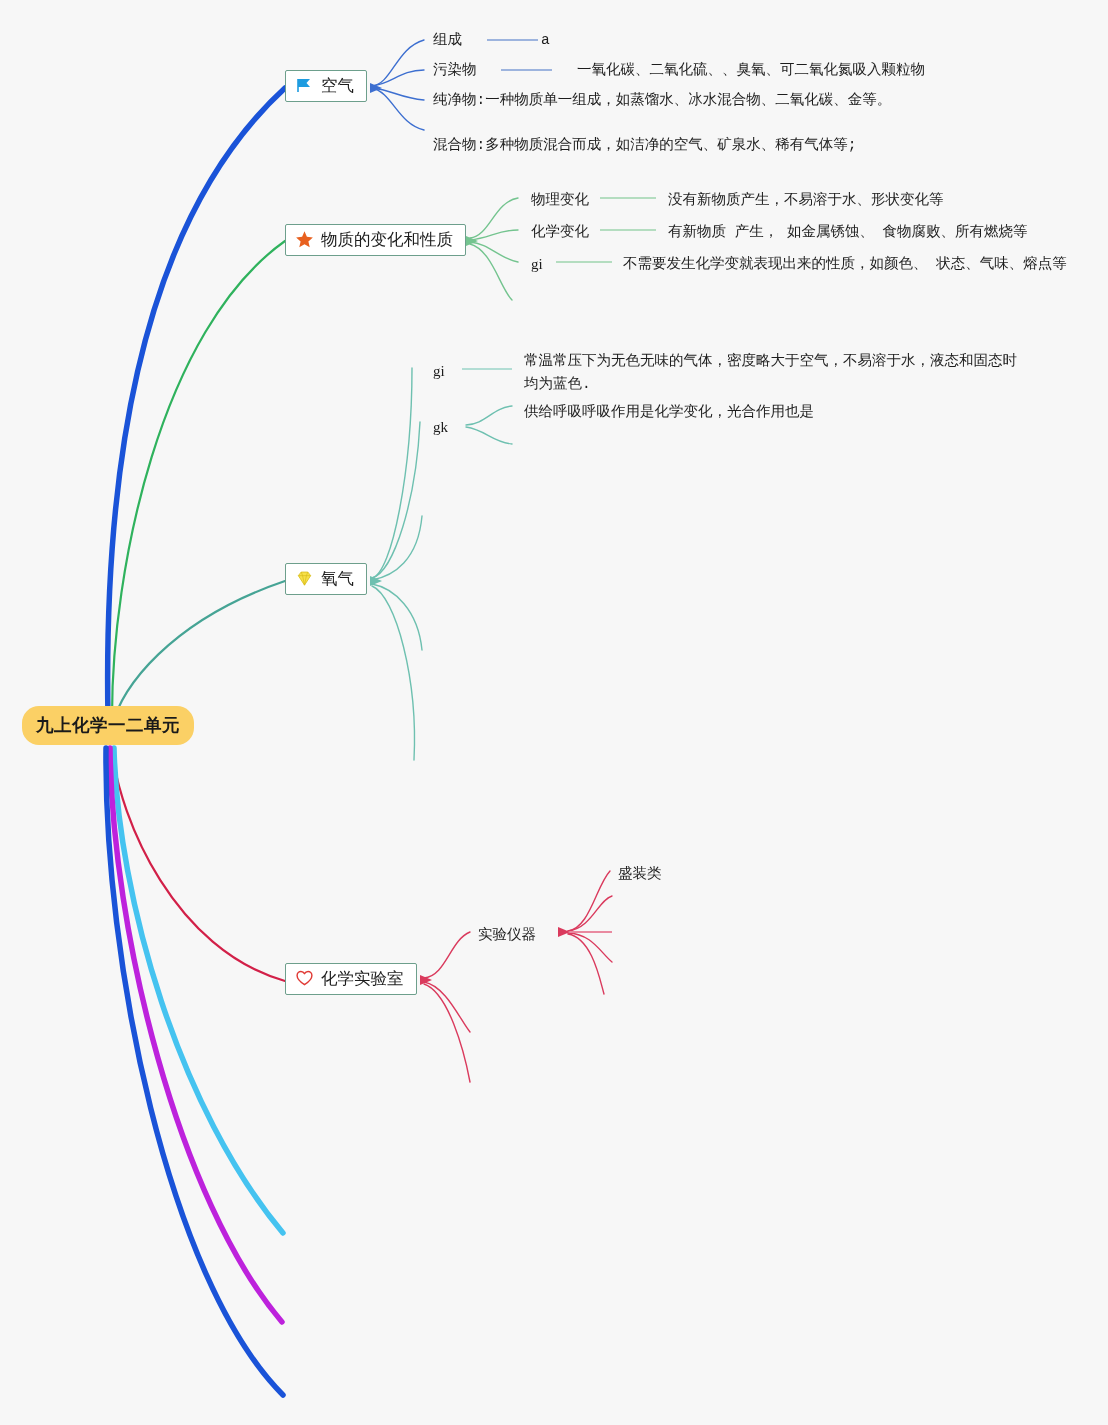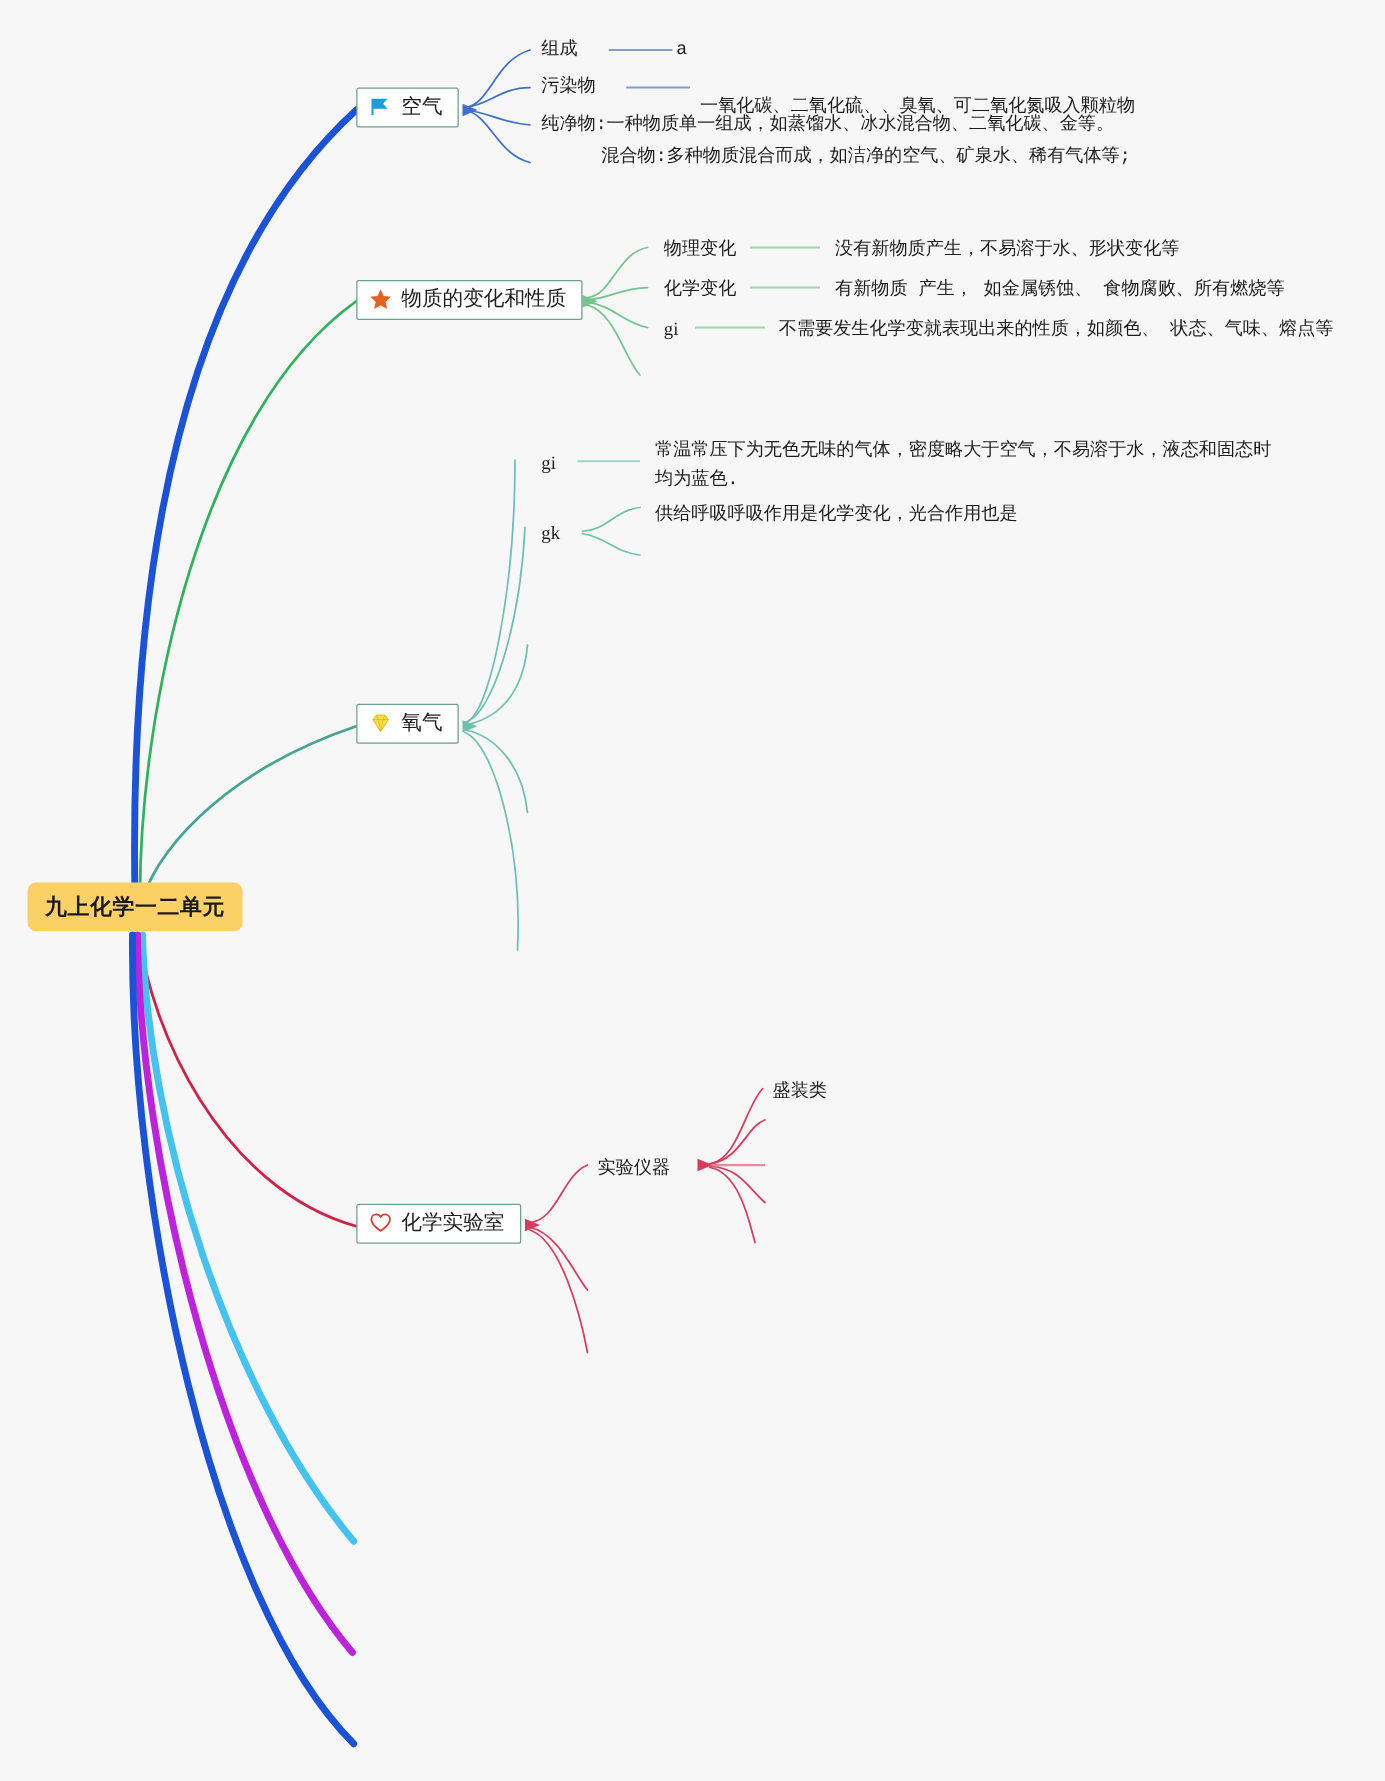--- a/index.html
+++ b/index.html
@@ -31,21 +31,21 @@
   .root-node {
     position: absolute;
     left: 22px;
     top: 706px;
     background: #fbd065;
     color: #1a1a1a;
     font-size: 17.5px;
     font-weight: bold;
     letter-spacing: 0.5px;
     padding: 7px 14px 8px 14px;
-    border-radius: 7px;
+    border-radius: 17px;
     white-space: nowrap;
     z-index: 5;
   }
 
   
   .topic-box {
     position: absolute;
     background: #ffffff;
     border: 1.6px solid #6d9f8c;
     border-radius: 2px;
@@ -180,25 +180,25 @@
         <rect x="2.2" y="3" width="1.6" height="13" fill="#1e9ce0"></rect>
       </svg>
     </span>
     <span class="topic-label">空气</span>
   </div>
 
   <div class="txt" style="left:433px; top:29px;">组成</div>
   <div class="txt" style="left:541px; top:29px;">a</div>
 
   <div class="txt" style="left:433px; top:59px;">污染物</div>
-  <div class="txt" style="left:560px; top:59px;margin-top:16px;">一氧化碳、二氧化硫、、臭氧、可二氧化氮吸入颗粒物</div>
+  <div class="txt" style="left:577px; top:59px;">一氧化碳、二氧化硫、、臭氧、可二氧化氮吸入颗粒物</div>
 
   <div class="txt" style="left:433px; top:89px;">纯净物:一种物质单一组成，如蒸馏水、冰水混合物、二氧化碳、金等。</div>
 
-  <div class="txt" style="left:433px; top:115px;margin-left:48px;">混合物:多种物质混合而成，如洁净的空气、矿泉水、稀有气体等;</div>
+  <div class="txt" style="left:433px; top:134px;">混合物:多种物质混合而成，如洁净的空气、矿泉水、稀有气体等;</div>
 
   <div class="topic-box" style="left:285px; top:224px;">
     <span class="topic-icon">
       <svg width="19" height="19" viewBox="0 0 20 20">
         <path d="M10,1.4 L12.5,7.2 L18.8,7.8 L14.1,12 L15.5,18.2 L10,15 L4.5,18.2 L5.9,12 L1.2,7.8 L7.5,7.2 Z" fill="#e8601f"></path>
       </svg>
     </span>
     <span class="topic-label">物质的变化和性质</span>
   </div>
 

